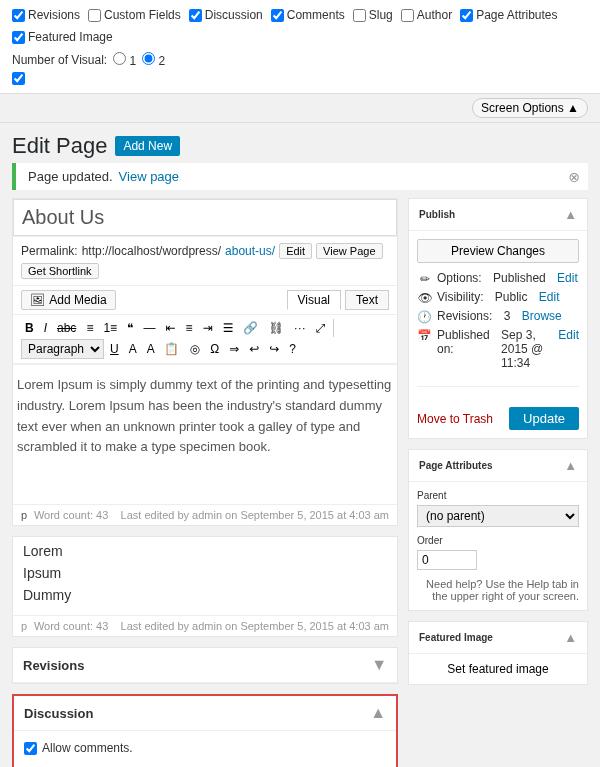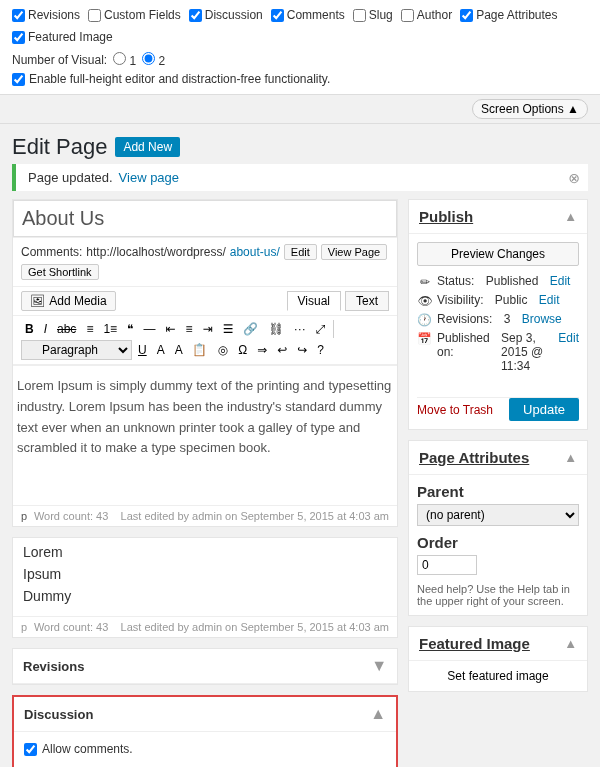--- a/index.html
+++ b/index.html
@@ -36,21 +36,21 @@
     .permalink-btn { background: #f7f7f7; border: 1px solid #ccc; padding: 1px 6px; font-size: 11px; cursor: pointer; border-radius: 2px; }
     .editor-tabs { display: flex; gap: 4px; }
     .editor-tab { background: #f7f7f7; border: 1px solid #ccc; padding: 2px 10px; font-size: 12px; cursor: pointer; }
     .editor-tab.active { background: #fff; border-bottom-color: #fff; }
 
     .add-media-row { padding: 4px 8px; border-top: 1px solid #eee; display: flex; align-items: center; }
     .add-media-btn { background: #f7f7f7; border: 1px solid #ccc; padding: 2px 8px; font-size: 12px; cursor: pointer; border-radius: 2px; display: flex; align-items: center; gap: 4px; }
 
     .format-bar { padding: 4px 8px; border-top: 1px solid #eee; display: flex; flex-wrap: wrap; align-items: center; gap: 2px; border-bottom: 1px solid #eee; }
     .format-btn { background: none; border: 1px solid transparent; padding: 1px 3px; cursor: pointer; font-size: 12px; border-radius: 2px; }
-    .format-select { font-size: 12px; padding: 1px 16px; border: 1px solid #ccc; }
+    .format-select { font-size: 12px; padding: 1px 2px; border: 1px solid #ccc; }
     .format-divider { width: 1px; height: 18px; background: #ccc; margin: 0 2px; }
 
     .editor-area { min-height: 140px; padding: 10px 4px; font-size: 13px; line-height: 1.6; border-top: 1px solid #eee; background: #fff; }
     .editor-fade { color: #555; }
 
     .editor-footer { padding: 4px 8px; border-top: 1px solid #eee; font-size: 11px; color: #999; display: flex; justify-content: space-between; }
     .editor-path { font-size: 11px; color: #555; }
 
     .text-block { padding: 6px 10px; }
     .text-item { margin-bottom: 6px; font-size: 14px; color: #333; }
@@ -60,36 +60,36 @@
     .meta-box-header { display: flex; align-items: center; justify-content: space-between; padding: 8px 10px; border-bottom: 1px solid #eee; cursor: pointer; }
     .meta-box-title { font-size: 13px; font-weight: 700; }
     .meta-box-body { padding: 10px; }
     .meta-box-toggle { color: #999; font-size: 16px; }
 
     .highlighted-box { border: 2px solid #d44; }
 
     
     .publish-box { background: #fff; border: 1px solid #e5e5e5; margin-bottom: 10px; }
     .publish-header { display: flex; align-items: center; justify-content: space-between; padding: 8px 10px; border-bottom: 1px solid #eee; }
-    .publish-title { font-size: 15px; font-weight: 700; text-decoration: underline; }
+    .publish-title { font-size: 10px; font-weight: 700; }
     .publish-toggle { color: #999; }
     .publish-body { padding: 8px; }
     .preview-btn { width: 100%; background: #f7f7f7; border: 1px solid #ccc; padding: 4px 8px; font-size: 12px; cursor: pointer; border-radius: 2px; margin-bottom: 8px; }
     .publish-meta { font-size: 12px; margin-bottom: 4px; display: flex; align-items: flex-start; gap: 4px; }
     .publish-meta-icon { width: 16px; text-align: center; flex-shrink: 0; margin-top: 1px; }
     .publish-meta a { color: #0073aa; text-decoration: none; }
     .move-to-trash { color: #a00; text-decoration: none; font-size: 12px; }
-    .publish-actions { display: flex; align-items: center; justify-content: space-between; margin-top: 24px; padding-top: 0; border-top: 1px solid #eee; }
+    .publish-actions { display: flex; align-items: center; justify-content: space-between; margin-top: 16px; padding-top: 20px; border-top: 1px solid #eee; }
     .update-btn { background: #0085ba; color: #fff; border: none; padding: 4px 14px; font-size: 13px; cursor: pointer; border-radius: 2px; }
 
     
-    .attr-label { font-size: 15px; font-weight: 700; margin-bottom: 4px; }
+    .attr-label { font-size: 10px; font-weight: 400; margin-bottom: 4px; }
     .attr-select { font-size: 12px; padding: 2px 4px; border: 1px solid #ccc; width: 100%; margin-bottom: 8px; }
     .attr-input { font-size: 12px; padding: 2px 4px; border: 1px solid #ccc; width: 60px; }
-    .attr-help { font-size: 11px; color: #666; margin-top: 8px; }
+    .attr-help { font-size: 11px; color: #666; margin-top: 8px; text-align: right; }
 
     
     .featured-link { color: #000000; text-decoration: none; font-size: 12px; padding: 8px; display: block; text-align: center; }
 
     .checkbox-row { display: flex; align-items: center; gap: 5px; margin-bottom: 4px; font-size: 12px; }
 
     .revisions-meta-box { background: #fff; border: 1px solid #e5e5e5; margin-bottom: 10px; }
 
     input[type="radio"] { cursor: pointer; }
     input[type="checkbox"] { cursor: pointer; }
@@ -133,21 +133,20 @@
       </label>
   </div>
   <div class="screen-layout">
     <div class="cols">
       <span>Number of Visual:</span>
       <label><input type="radio" name="cols" style=""> <span>1</span></label>
       <label><input type="radio" name="cols" checked="" style=""> <span>2</span></label>
     </div>
     <div class="fullheight">
       <input type="checkbox" checked="" style="">
-      <span>Enable full-height editor and distraction-free functionality.</span>
     </div>
   </div>
 </div>
 
 <div class="screen-options-bar">
   <button class="screen-options-btn">Screen Options ▲</button>
 </div>
 
 <div class="page-header">
   <span class="page-title-text">Edit Page</span>
@@ -161,21 +160,21 @@
 </div>
 
 <div class="main-content">
 
   <div class="left-col">
 
     <div class="editor-box">
       <input type="text" class="page-title-input" value="About Us" style="">
 
       <div class="permalink-row">
-        <span>Comments:</span>
+        <span>Permalink:</span>
         <span>http://localhost/wordpress/</span>
           <a href="#">about-us/</a>
         <button class="permalink-btn">Edit</button>
         <button class="permalink-btn">View Page</button>
         <button class="permalink-btn">Get Shortlink</button>
       </div>
 
       <div class="add-media-row">
         <button class="add-media-btn">
           <span>🖼</span>
@@ -271,21 +270,21 @@
     <div class="publish-box">
       <div class="publish-header">
         <span class="publish-title">Publish</span>
         <span class="publish-toggle">▲</span>
       </div>
       <div class="publish-body">
         <button class="preview-btn">Preview Changes</button>
 
         <div class="publish-meta">
           <span class="publish-meta-icon">✏</span>
-          <span>Status:</span>&nbsp;
+          <span>Options:</span>&nbsp;
           <span>Published</span>&nbsp;
           <a href="#">Edit</a>
         </div>
 
         <div class="publish-meta">
           <span class="publish-meta-icon">👁</span>
           <span>Visibility:</span>&nbsp;
           <span>Public</span>&nbsp;
           <a href="#">Edit</a>
         </div>

